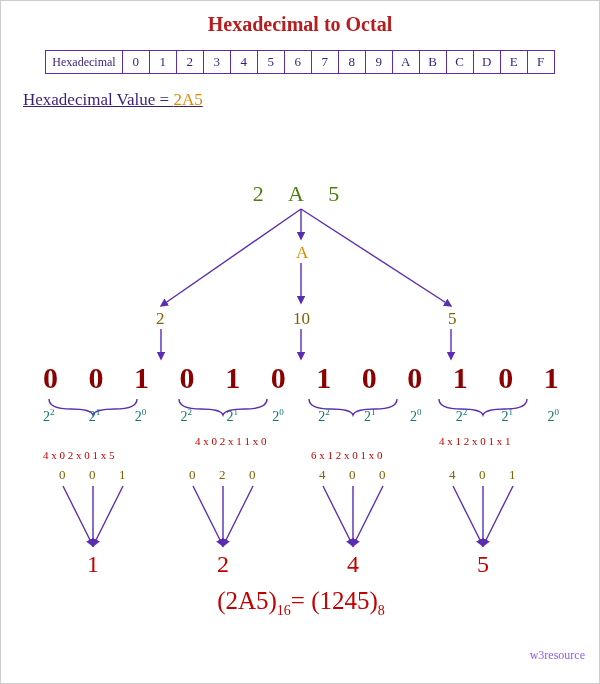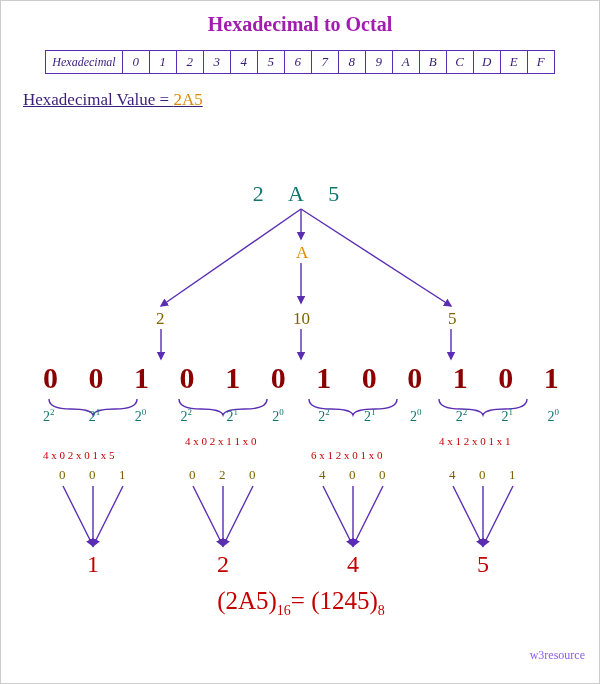--- a/index.html
+++ b/index.html
@@ -10,31 +10,30 @@
   }
   .page {
     width: 600px;
     height: 684px;
     position: relative;
     box-sizing: border-box;
     border: 1px solid #ccc;
   }
   .title {
     text-align: center;
-    color: #a21caf;
+    color: #b91c1c;
     font-weight: bold;
     font-size: 20px;
     padding-top: 12px;
   }
   .lookup {
     border-collapse: collapse;
     margin: 14px auto 0;
     font-size: 13px;
     color: #3a1d7a;
-    font-style: italic;
   }
   .lookup td {
     border: 1px solid #5a2db3;
     text-align: center;
     padding: 3px 4px;
     min-width: 18px;
   }
   .lookup td.rowhead {
     padding: 3px 6px;
     font-size: 12px;
@@ -53,21 +52,21 @@
     position: absolute;
     left: 0;
     top: 180px;
     width: 600px;
     height: 440px;
   }
   svg .arrow { stroke:#5a2db3; stroke-width:1.4; fill:none; }
   svg .ahead { fill:#5a2db3; }
   .top-hex {
     position:absolute; top:0; left:0; width:600px;
-    text-align:center; color:#0f766e; font-size:22px; letter-spacing:10px;
+    text-align:center; color:#4d7c0f; font-size:22px; letter-spacing:10px;
   }
   .node-A {
     position:absolute; top:62px; left:295px;
     color:#e08a00; font-size:17px;
   }
   .three-labels {
     position:absolute; top:128px; left:0; width:600px;
     color:#806000; font-size:17px;
   }
   .three-labels span { position:absolute; }
@@ -222,21 +221,21 @@
         <span>2<sup>2</sup></span>
         <span>2<sup>1</sup></span>
         <span>2<sup>0</sup></span>
         <span>2<sup>2</sup></span>
         <span>2<sup>1</sup></span>
         <span>2<sup>0</sup></span>
       </div>
 
     <div class="adds">
       <span style="left:42px;  top:14px">4 x 0 2 x 0 1 x 5</span>
-      <span style="left:184px; top:0">4 x 0 2 x 1 1 x 0</span>
+      <span style="left:194px; top:0">4 x 0 2 x 1 1 x 0</span>
       <span style="left:310px; top:14px">6 x 1 2 x 0 1 x 0</span>
       <span style="left:438px; top:0">4 x 1 2 x 0 1 x 1</span>
     </div>
 
     <div class="triples">
       <span style="left:58px">0</span>
       <span style="left:88px">0</span>
       <span style="left:118px">1</span>
 
       <span style="left:188px">0</span>

